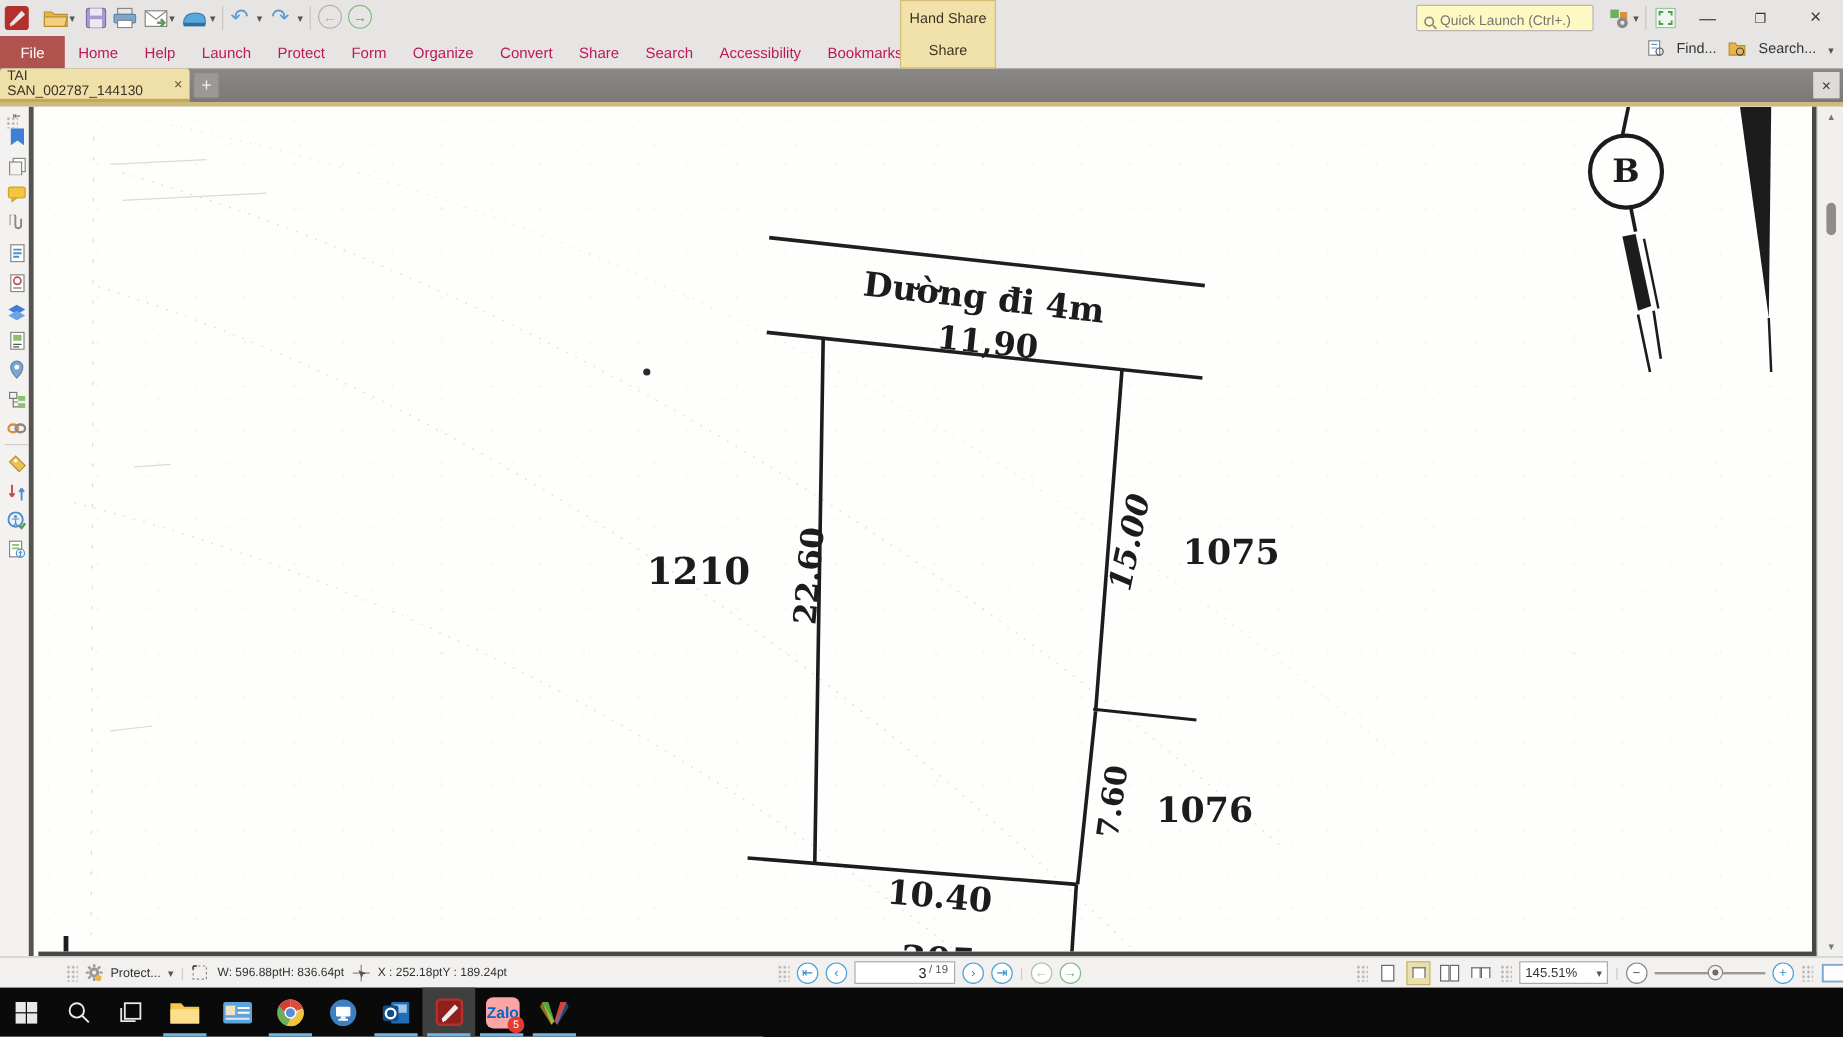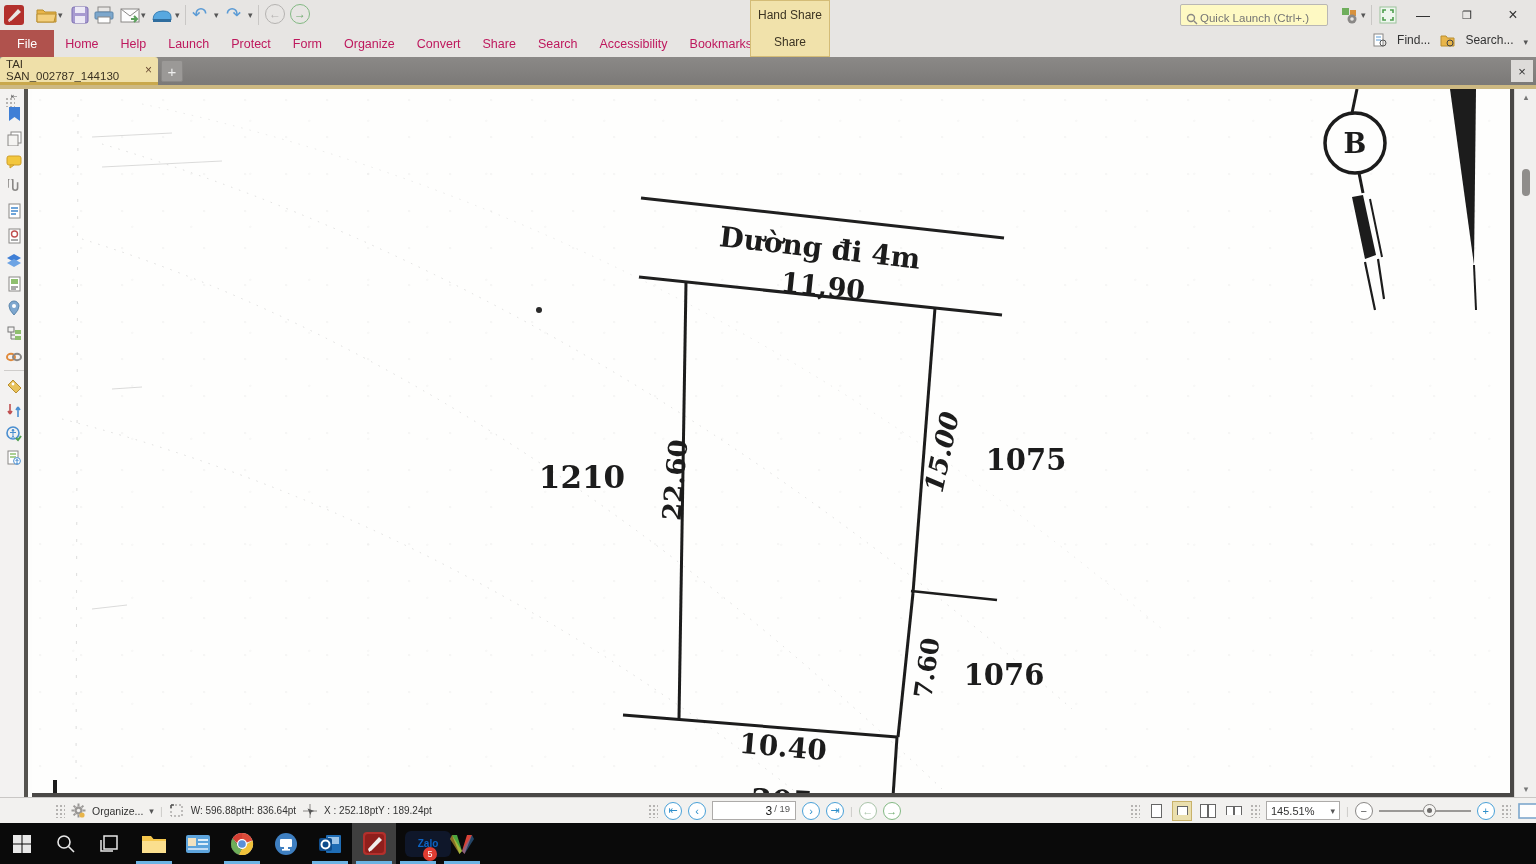--- a/index.html
+++ b/index.html
@@ -394,21 +394,21 @@
             <line x1="7.5" y1="12" x2="7.5" y2="14.5"></line>
             <line x1="0.5" y1="7.5" x2="3" y2="7.5"></line>
             <line x1="12" y1="7.5" x2="14.5" y2="7.5"></line>
             <line x1="2.6" y1="2.6" x2="4.4" y2="4.4"></line>
             <line x1="10.6" y1="10.6" x2="12.4" y2="12.4"></line>
             <line x1="12.4" y1="2.6" x2="10.6" y2="4.4"></line>
             <line x1="2.6" y1="12.4" x2="4.4" y2="10.6"></line>
           </g>
           <circle cx="11" cy="12" r="2.6" fill="#e8b54a"></circle>
         </svg>
-      <span>Organize...</span>
+      <span>Protect...</span>
       <span class="caret">▾</span>
       <span style="color:#c9c7c5">|</span>
       <svg width="16" height="16">
           <rect x="2" y="2" width="11" height="11" fill="none" stroke="#8a8886" stroke-dasharray="2 2"></rect>
           <path d="M2 2 l3 0 M2 2 l0 3" stroke="#555" stroke-width="1.6"></path>
         </svg>
       <span class="two-line">
           <span>W: 596.88pt</span>
           <span>H: 836.64pt</span>
         </span>
@@ -540,21 +540,21 @@
     <div class="tk active running">
       <svg width="25" height="25">
           <rect x="1" y="1" width="23" height="23" rx="4" fill="#b3302c"></rect>
           <rect x="3" y="3" width="19" height="19" rx="3" fill="#8f1f1c"></rect>
           <path d="M6 18 L17 6 L20 9 L9 20 Z" fill="#f0eeec"></path>
           <path d="M6 18 l3 1.2 L7.2 21z" fill="#fff"></path>
         </svg>
     </div>
     <div class="tk running">
       <div style="position:relative;width:26px;height:26px">
-        <div style="width:46px;height:26px;background:#0f172a;border-radius:6px;display:flex;align-items:center;justify-content:center;color:#0c64c5;font-size:10px;font-weight:bold">Zalo</div>
+        <div style="width:28px;height:26px;background:#fca5a5;border-radius:6px;display:flex;align-items:center;justify-content:center;color:#0c64c5;font-size:13px;font-weight:bold">Zalo</div>
         <div style="position:absolute;right:-6px;bottom:-4px;width:14px;height:14px;background:#e03c32;border-radius:50%;color:#fff;font-size:9px;display:flex;align-items:center;justify-content:center">5</div>
       </div>
     </div>
     <div class="tk running">
       <svg width="24" height="22">
           <polygon points="2,2 7,2 12,18 9.5,21" fill="#4ea63f"></polygon>
           <polygon points="2,2 12,18 9.5,21 0,6" fill="#f1c23a" opacity="0.55"></polygon>
           <polygon points="22,2 17,2 12,18 14.5,21" fill="#d84338"></polygon>
           <polygon points="22,2 12,18 14.5,21 24,6" fill="#3e7fc1" opacity="0.5"></polygon>
         </svg>

